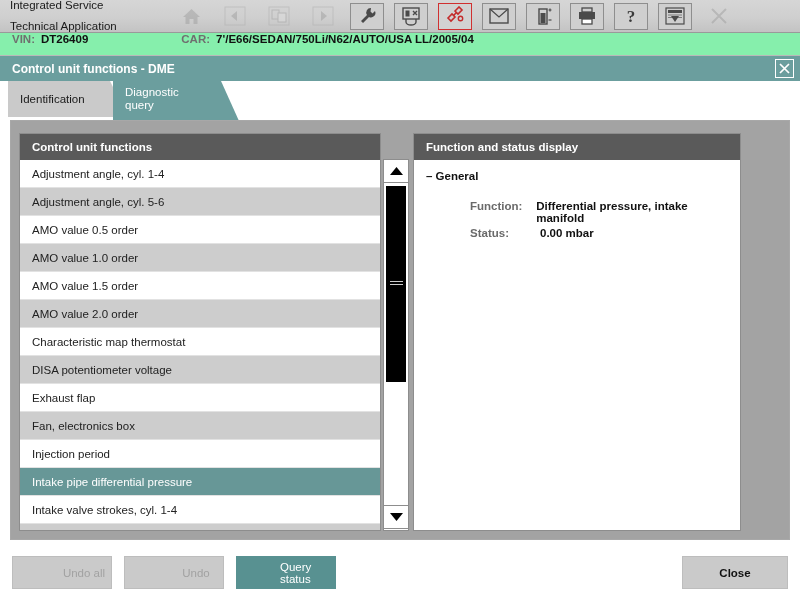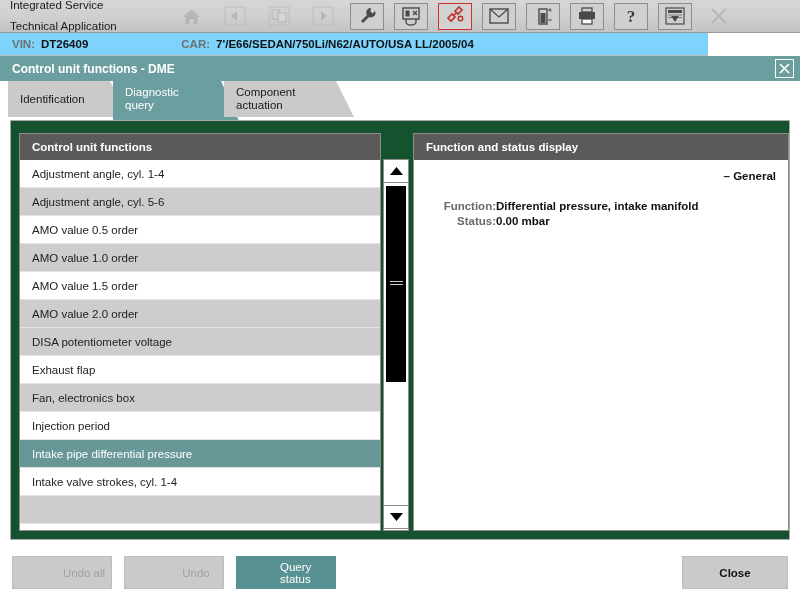--- a/index.html
+++ b/index.html
@@ -53,24 +53,24 @@
   .tb-btn.active-red {
     border: 1px solid #d03030;
     background: #d2d2d2;
   }
   .tb-btn svg { display: block; }
   .ico-dis { opacity: 0.45; }
 
   
   .vinbar {
     position: absolute; left: 0; top: 33px;
-    width: 708px; height: 23px;
-    background: #7dd3fc;
+    width: 800px; height: 23px;
+    background: #86efac;
     border-bottom: 1px solid #b9b9b9;
-    display: flex; align-items: center;
+    display: flex; 
     font-size: 11.5px;
   }
   .vin-label { color: #6f6f6f; margin-left: 12px; font-weight: bold; }
   .vin-value { color: #111; margin-left: 6px; font-weight: bold; }
   .car-label { color: #6f6f6f; margin-left: 93px; font-weight: bold; }
   .car-value { color: #111; margin-left: 6px; font-weight: bold; }
 
   
   .winbar {
     position: absolute; left: 0; top: 56px;
@@ -115,21 +115,21 @@
   }
   .tab-identification { left: 8px; width: 120px; padding-top: 12px; }
   .tab-diagnostic     { left: 113px; width: 126px; }
   .tab-component      { left: 224px; width: 130px; }
 
   
   .content {
     position: absolute; left: 10px; top: 120px;
     width: 780px; height: 420px;
     border: 1px solid #a8a8a8;
-    background: #14532d;
+    background: #a3a3a3;
   }
 
   
   .left-panel {
     position: absolute; left: 8px; top: 12px;
     width: 362px; height: 398px;
     border: 1px solid #8d8d8d;
     background: #ffffff;
     overflow: hidden;
   }
@@ -183,32 +183,31 @@
     width: 20px; height: 196px;
     background: #000000;
     display: flex; align-items: center; justify-content: center;
   }
   .sb-grip { width: 13px; height: 6px; }
   .sb-grip div { height: 1px; background: #cccccc; margin-bottom: 2px; }
 
   
   .right-panel {
     position: absolute; left: 402px; top: 12px;
-    width: 376px; height: 398px;
+    width: 328px; height: 398px;
     border: 1px solid #8d8d8d;
     background: #ffffff;
-    text-align: right;
   }
   .rp-body { padding: 10px 12px; }
   .rp-general {
     font-size: 11.5px; font-weight: bold; color: #111;
     margin-bottom: 18px;
   }
   .rp-row { display: flex; font-size: 11.5px; margin-bottom: 3px; }
-  .rp-key { width: 70px; color: #6a6a6a; font-weight: bold; }
+  .rp-key { width: 70px; color: #6a6a6a; font-weight: bold; margin-left: 44px; }
   .rp-val { color: #111; font-weight: bold; }
 
   
   .footer {
     position: absolute; left: 0; top: 548px;
     width: 800px; height: 48px;
     background: #ffffff;
   }
   .btn {
     position: absolute; top: 8px;
@@ -354,35 +353,34 @@
       <svg width="13" height="13" viewBox="0 0 13 13">
         <path d="M2 2 L11 11 M11 2 L2 11" stroke="#ffffff" stroke-width="1.7"></path>
       </svg>
     </div>
   </div>
 
   <div class="tabstrip">
     <div class="tab tab-identification">Identification</div>
     <div class="tab tab-diagnostic active">Diagnostic
 query</div>
-    <div class="tab tab-component">Component
-actuation</div>
   </div>
 
   <div class="content">
 
     <div class="left-panel">
       <div class="panel-head">Control unit functions</div>
       <div class="list">
         <div class="list-row">Adjustment angle, cyl. 1-4</div>
         <div class="list-row alt">Adjustment angle, cyl. 5-6</div>
         <div class="list-row">AMO value 0.5 order</div>
         <div class="list-row alt">AMO value 1.0 order</div>
         <div class="list-row">AMO value 1.5 order</div>
         <div class="list-row alt">AMO value 2.0 order</div>
+        <div class="list-row">Characteristic map thermostat</div>
         <div class="list-row alt">DISA potentiometer voltage</div>
         <div class="list-row">Exhaust flap</div>
         <div class="list-row alt">Fan, electronics box</div>
         <div class="list-row">Injection period</div>
         <div class="list-row selected">Intake pipe differential pressure</div>
         <div class="list-row">Intake valve strokes, cyl. 1-4</div>
         <div class="list-row alt"></div>
       </div>
     </div>
 

